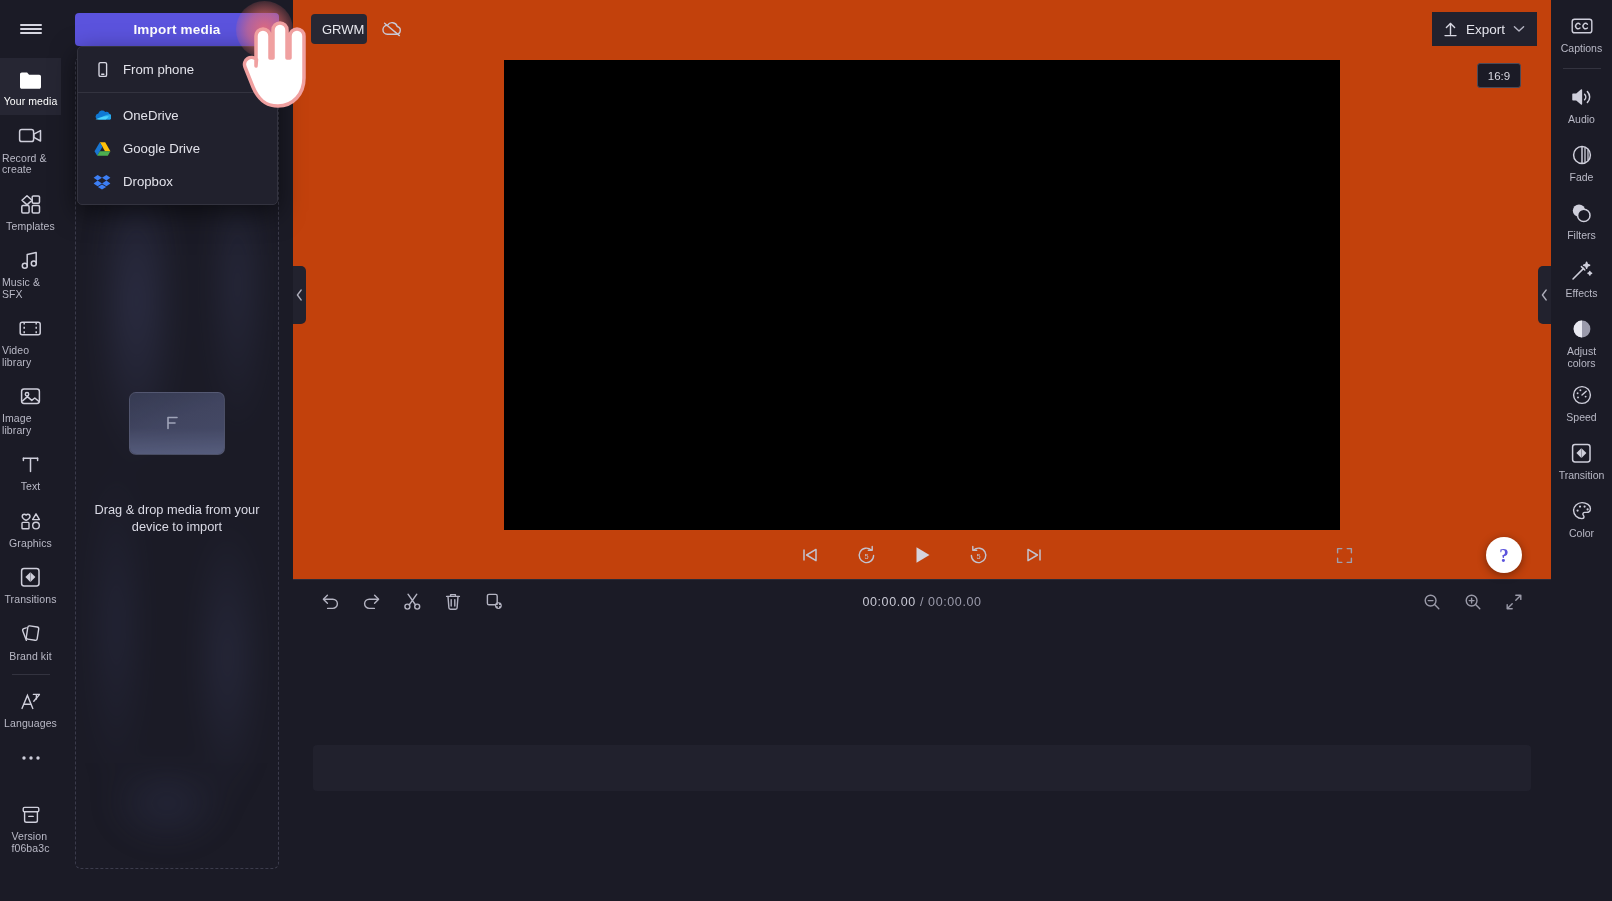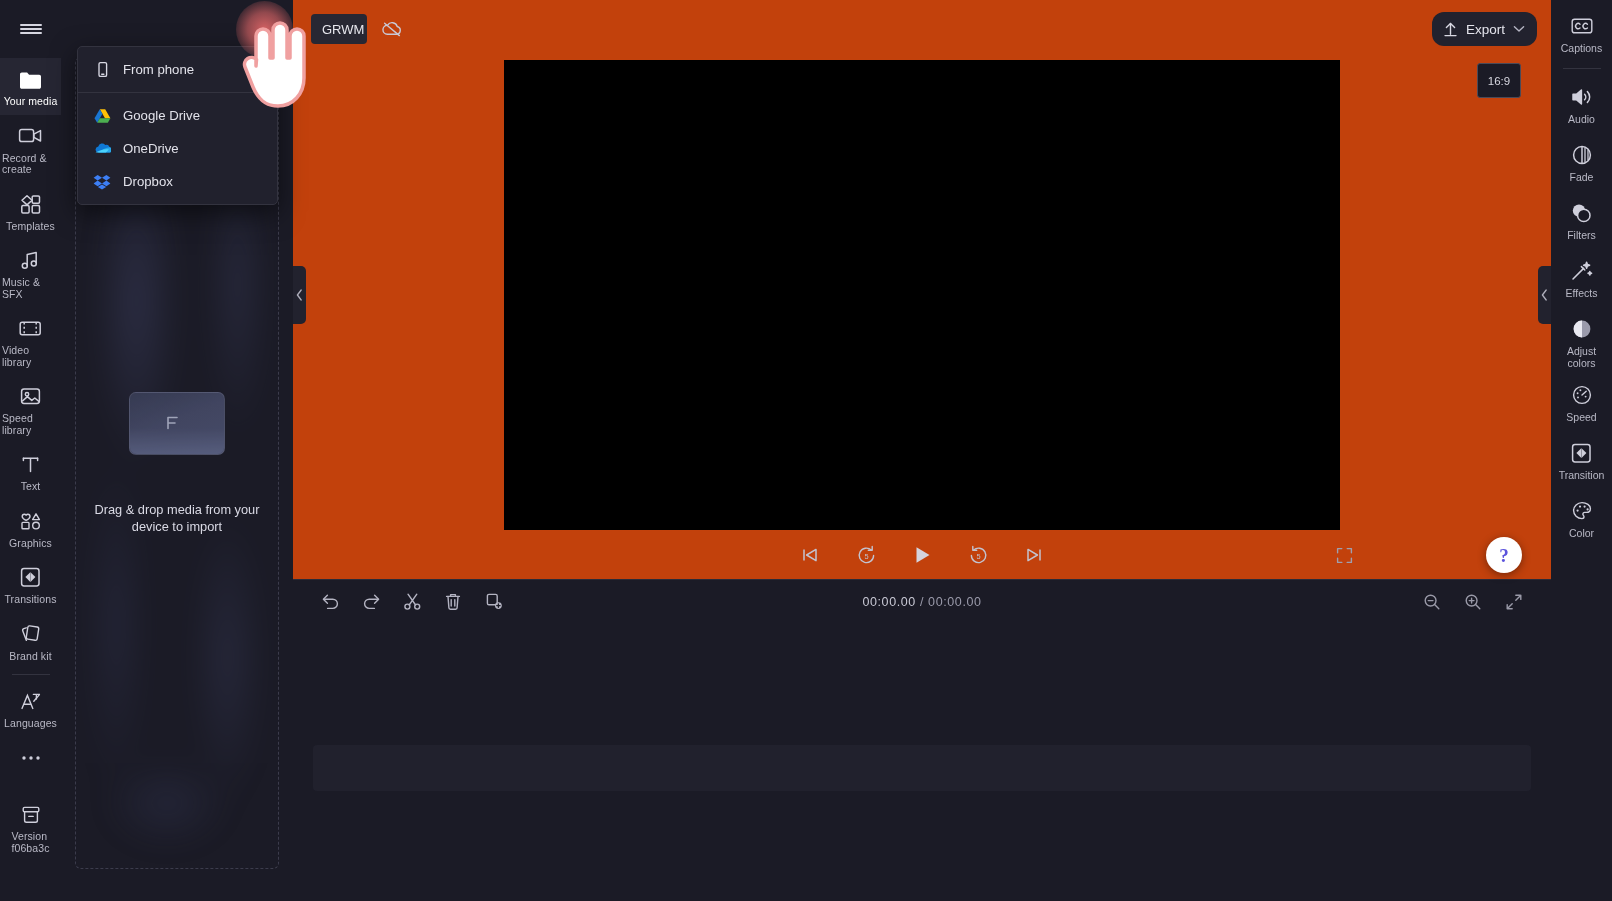--- a/index.html
+++ b/index.html
@@ -109,28 +109,28 @@
   .center { flex: 1 1 auto; height: 901px; display: flex; flex-direction: column; position: relative; background: #c2410c; }
   .topbar { height: 58px; display: flex; align-items: center; padding: 0 14px 0 18px; position: relative; }
   .proj-title {
     height: 30px; min-width: 56px; padding: 0 11px; background: #272733; border-radius: 4px;
     display: flex; align-items: center; font-size: 13px; color: #e7e7ee; cursor: text;
     overflow: hidden; white-space: nowrap; max-width: 54px;
   }
   .cloud-btn { width: 34px; height: 30px; display:flex; align-items:center; justify-content:center; margin-left: 8px; cursor: pointer; border-radius: 4px; }
   .top-right { margin-left: auto; display: flex; align-items: center; }
   .export-btn {
-    height: 34px; padding: 0 12px 0 11px; background: #22222e; border-radius: 12px;
+    height: 34px; padding: 0 12px 0 11px; background: #22222e; border-radius: 0;
     display: flex; align-items: center; gap: 8px; font-size: 13.5px; color: #e4e4ec; cursor: pointer;
   }
 
   .preview-wrap { flex: 1 1 auto; position: relative; display: flex; align-items: center; justify-content: center; }
   .stage { width: 836px; height: 470px; background: #000; }
   .ratio-badge {
-    position: absolute; right: 30px; top: 5px; width: 44px; height: 35px;
+    position: absolute; right: 30px; top: 5px; width: 44px; height: 25px;
     border: 1px solid #4a4a58; border-radius: 3px; display: flex; align-items: center; justify-content: center;
     font-size: 11.5px; color: #d7d7e0; background: #1b1b26; cursor: pointer;
   }
   .player-bar { height: 48px; display: flex; align-items: center; justify-content: center; gap: 30px; position: relative; }
   .pbtn { cursor: pointer; display: flex; align-items: center; justify-content: center; width: 26px; height: 26px; }
   .fullscreen-btn { position: absolute; right: 198px; cursor: pointer; }
   .help-fab {
     position: absolute; right: 29px; bottom: 6px; width: 36px; height: 36px; border-radius: 50%;
     background: #fff; display: flex; align-items: center; justify-content: center; cursor: pointer;
     box-shadow: 0 2px 8px rgba(0,0,0,.4); z-index: 20;
@@ -245,21 +245,21 @@
     </div>
 
     <div class="rail-item">
       <div class="ic">
         <svg width="23" height="21" viewBox="0 0 23 21" fill="none" stroke="#cfcfdb" stroke-width="1.5">
           <rect x="2.6" y="3" width="17.8" height="14.4" rx="2.4"></rect>
           <circle cx="8" cy="8.2" r="1.7"></circle>
           <path d="M3.2 15.2l5.2-4.6 4.4 3.8 3-2.4 4.4 3.6" stroke-linejoin="round"></path>
         </svg>
       </div>
-      <div class="lbl">Speed library</div>
+      <div class="lbl">Image library</div>
     </div>
 
     <div class="rail-item">
       <div class="ic">
         <svg width="21" height="20" viewBox="0 0 21 20" fill="none" stroke="#cfcfdb" stroke-width="1.5" stroke-linecap="round">
           <path d="M3.4 4.2h14.2M10.5 4.4v13.2"></path>
           <path d="M3.4 4.2v2.2M17.6 4.2v2.2"></path>
         </svg>
       </div>
       <div class="lbl">Text</div>
@@ -336,20 +336,21 @@
       </div>
       <div class="lbl">
         <span>Version</span><br>
         <span>f06ba3c</span>
       </div>
     </div>
   </div>
 
   <div class="media-panel">
 
+    <div class="import-btn">Import media</div>
 
     <div class="dropzone">
       <div class="dz-bg"></div>
       <div class="dz-card">
         <svg width="26" height="20" viewBox="0 0 26 20" fill="none" stroke="rgba(220,225,245,.75)" stroke-width="1.6" stroke-linecap="round">
           <path d="M4 4.5v11M4 4.5h9M4 10h7"></path>
         </svg>
       </div>
       <div class="dz-hand">
         <svg width="25" height="27" viewBox="0 0 25 27" fill="#f2f2f7">
@@ -367,41 +368,41 @@
       <span class="dd-ic">
         <svg width="17" height="17" viewBox="0 0 17 17" fill="none" stroke="#d9d9e4" stroke-width="1.35">
           <rect x="5" y="1.6" width="7.6" height="13.8" rx="1.5"></rect>
           <path d="M7.7 13.2h2.2" stroke-linecap="round"></path>
         </svg>
       </span>
       <span>From phone</span>
     </div>
 
     <div class="dd-sep"></div>
+
+    <div class="dd-item">
+      <span class="dd-ic">
+        <svg width="19" height="14" viewBox="0 0 19 14">
+          <path d="M5.6 4.3a4.2 4.2 0 0 1 7.3-1.6 3.4 3.4 0 0 1 4.6 2.4 2.9 2.9 0 0 1-.7 5.7H5.3a3.3 3.3 0 0 1 .3-6.5z" fill="#0f78d4"></path>
+          <path d="M5.3 10.8h11.5a2.9 2.9 0 0 0 .7-5.7c-3.2.4-7.3 2-12.2 5.7z" fill="#28a8ea"></path>
+          <path d="M2.6 10.8h10.9l3.3-3.2c-4.6-1-9.4.3-14.2 3.2z" fill="#50d9ff" opacity=".85"></path>
+        </svg>
+      </span>
+      <span>OneDrive</span>
+    </div>
 
     <div class="dd-item">
       <span class="dd-ic">
         <svg width="17" height="16" viewBox="0 0 17 16">
           <path d="M5.8 1.2h5.4l5.2 9h-5.4z" fill="#ffc107"></path>
           <path d="M5.8 1.2L.5 10.2l2.7 4.6 5.3-9z" fill="#1976d2"></path>
           <path d="M3.2 14.8h10.6l2.6-4.6H5.8z" fill="#4caf50"></path>
         </svg>
       </span>
       <span>Google Drive</span>
-    </div>
-
-    <div class="dd-item">
-      <span class="dd-ic">
-        <svg width="19" height="14" viewBox="0 0 19 14">
-          <path d="M5.6 4.3a4.2 4.2 0 0 1 7.3-1.6 3.4 3.4 0 0 1 4.6 2.4 2.9 2.9 0 0 1-.7 5.7H5.3a3.3 3.3 0 0 1 .3-6.5z" fill="#0f78d4"></path>
-          <path d="M5.3 10.8h11.5a2.9 2.9 0 0 0 .7-5.7c-3.2.4-7.3 2-12.2 5.7z" fill="#28a8ea"></path>
-          <path d="M2.6 10.8h10.9l3.3-3.2c-4.6-1-9.4.3-14.2 3.2z" fill="#50d9ff" opacity=".85"></path>
-        </svg>
-      </span>
-      <span>OneDrive</span>
     </div>
 
     <div class="dd-item">
       <span class="dd-ic">
         <svg width="18" height="16" viewBox="0 0 18 16" fill="#3d7ff5">
           <path d="M4.6 1L.6 3.8l4 2.8 4.4-2.8z"></path>
           <path d="M13.4 1L9 3.8l4.4 2.8 4-2.8z"></path>
           <path d="M.6 9.4l4 2.8L9 9.4 4.6 6.6z"></path>
           <path d="M17.4 9.4l-4-2.8L9 9.4l4.4 2.8z"></path>
           <path d="M4.8 13.1L9 15.6l4.2-2.5L9 10.6z"></path>

